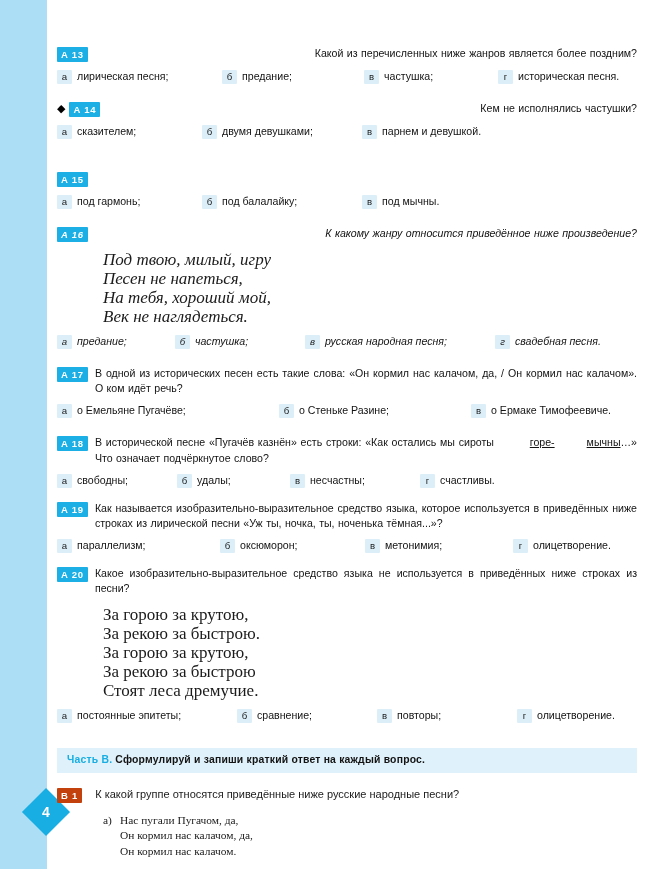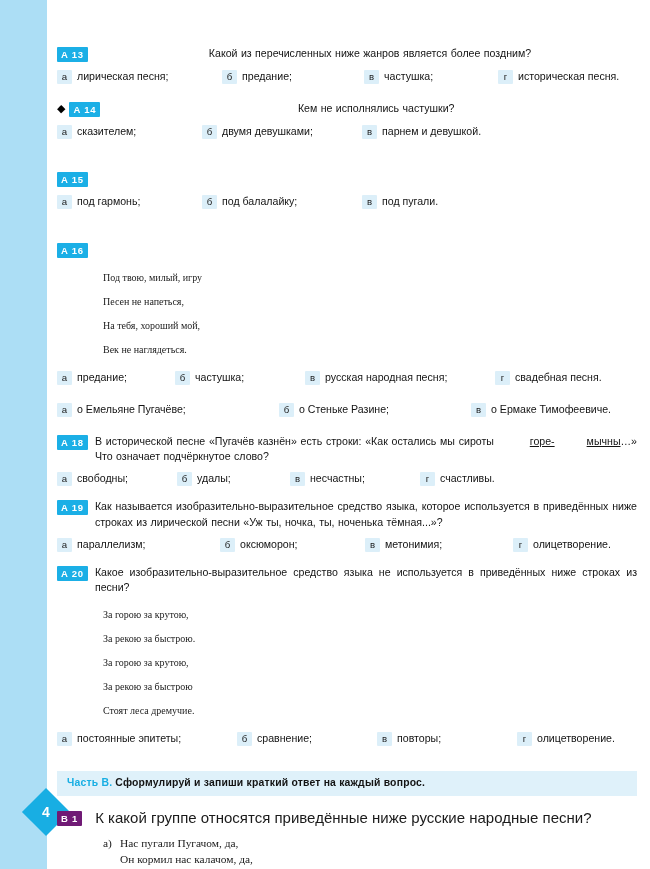--- a/index.html
+++ b/index.html
@@ -91,28 +91,28 @@
   }
   .task-question {
     flex: 1 1 auto;
     margin-left: 7px;
     font-size: 10.6px;
     line-height: 15.2px;
     text-align: justify;
     word-spacing: 0.5px;
     color: #131313;
   }
-  .task-question.nojust { text-align: center; padding-left: 8px; }
+  .task-question.nojust { text-align: right; padding-left: 8px; }
   .u { text-decoration: underline; margin-left: 32px; }
 
   
   .verse {
     font-family: "Liberation Serif", serif;
-    font-size: 10px;
-    line-height: 24px;
+    font-size: 17px;
+    line-height: 19px;
     margin: 8px 0 8px 46px;
     color: #1b1b1b;
     white-space: pre-line;
   }
 
   
   .options {
     display: flex;
     align-items: baseline;
     margin-top: 7px;
@@ -177,35 +177,35 @@
     line-height: 14px;
     letter-spacing: 0.2px;
   }
   .part-bar .part-label { color: #18AEE3; }
   .part-bar .part-text  { color: #131313; }
 
   
   .b-badge {
     display: inline-block;
     flex: 0 0 auto;
-    background: #701a75;
+    background: #c2410c;
     color: #ffffff;
     font-size: 9.5px;
     font-weight: bold;
     letter-spacing: 0.8px;
     padding: 2px 4px;
     line-height: 11px;
     border-radius: 1px;
     margin-top: 1px;
     white-space: nowrap;
   }
   .b-question {
     flex: 1 1 auto;
     margin-left: 13px;
-    font-size: 15px;
+    font-size: 11px;
     line-height: 15px;
   }
   .b-item {
     font-family: "Liberation Serif", serif;
     font-size: 11.4px;
     line-height: 15.6px;
     margin: 10px 0 0 46px;
     display: flex;
   }
   .b-item-marker {
@@ -285,28 +285,29 @@
         <span class="option opt15-a">
           <span class="opt-letter">а</span>
           <span class="opt-text">под гармонь;</span>
         </span>
         <span class="option opt15-b">
           <span class="opt-letter">б</span>
           <span class="opt-text">под балалайку;</span>
         </span>
         <span class="option opt-w-auto">
           <span class="opt-letter">в</span>
-          <span class="opt-text">под пугали.</span>
-        </span>
-      </div>
-    </div>
-
-    <div class="task" style="margin-top:33px;">
+          <span class="opt-text">под мычны.</span>
+        </span>
+      </div>
+    </div>
+
+    <div class="task" style="margin-top:17px;font-style:italic;">
       <div class="task-head">
         <span class="task-badge">A 16</span>
+        <span class="task-question nojust">К какому жанру относится приведённое ниже произведение?</span>
       </div>
       <div class="verse">Под твою, милый, игру
 Песен не напеться,
 На тебя, хороший мой,
 Век не наглядеться.</div>
       <div class="options">
         <span class="option opt16-a">
           <span class="opt-letter">а</span>
           <span class="opt-text">предание;</span>
         </span>
@@ -319,20 +320,24 @@
           <span class="opt-text">русская народная песня;</span>
         </span>
         <span class="option opt-w-auto">
           <span class="opt-letter">г</span>
           <span class="opt-text">свадебная песня.</span>
         </span>
       </div>
     </div>
 
     <div class="task" style="margin-top:17px;">
+      <div class="task-head">
+        <span class="task-badge">A 17</span>
+        <span class="task-question">В одной из исторических песен есть такие слова: «Он кормил нас калачом, да, / Он кормил нас калачом». О ком идёт речь?</span>
+      </div>
       <div class="options">
         <span class="option opt17-a">
           <span class="opt-letter">а</span>
           <span class="opt-text">о Емельяне Пугачёве;</span>
         </span>
         <span class="option opt17-b">
           <span class="opt-letter">б</span>
           <span class="opt-text">о Стеньке Разине;</span>
         </span>
         <span class="option opt-w-auto">

